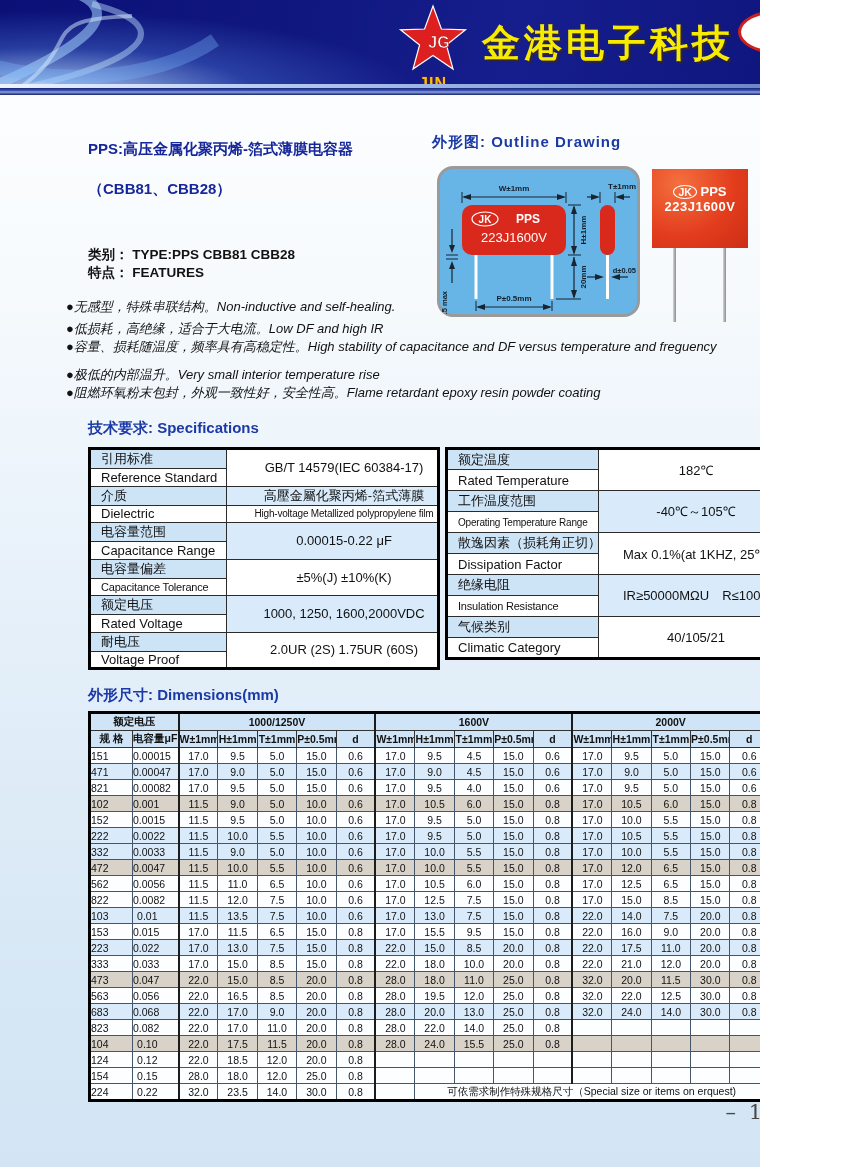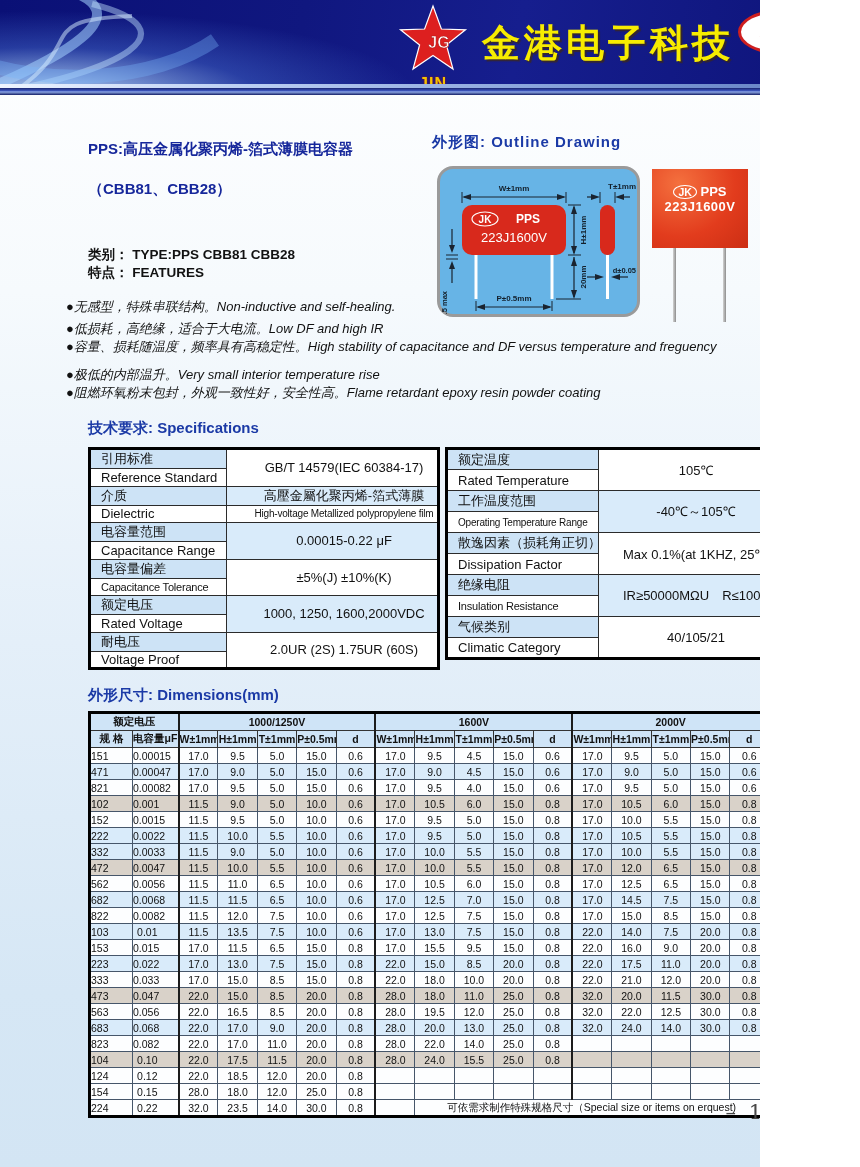--- a/index.html
+++ b/index.html
@@ -253,21 +253,21 @@
       </tbody>
   </table>
   <table class="spec" id="spec-right">
     <colgroup>
         <col style="width:152px">
         <col>
       </colgroup>
     <tbody id="spec-right-body">
         <tr>
           <td class="lbl cn">额定温度</td>
-          <td class="val" rowspan="2">105℃</td>
+          <td class="val" rowspan="2">182℃</td>
         </tr>
         <tr>
           <td class="lbl en">Rated Temperature</td>
         </tr>
         <tr>
           <td class="lbl cn">工作温度范围</td>
           <td class="val tb" rowspan="2">-40℃～105℃</td>
         </tr>
         <tr>
           <td class="lbl en xs">Operating Temperature Range</td>
@@ -509,39 +509,20 @@
           <td>10.5</td>
           <td>6.0</td>
           <td>15.0</td>
           <td>0.8</td>
           <td class="gs">17.0</td>
           <td>12.5</td>
           <td>6.5</td>
           <td>15.0</td>
           <td>0.8</td>
         </tr>
-        <tr class="tb">
-          <td class="c0">682</td>
-          <td class="c1">0.0068</td>
-          <td class="gs">11.5</td>
-          <td>11.5</td>
-          <td>6.5</td>
-          <td>10.0</td>
-          <td>0.6</td>
-          <td class="gs">17.0</td>
-          <td>12.5</td>
-          <td>7.0</td>
-          <td>15.0</td>
-          <td>0.8</td>
-          <td class="gs">17.0</td>
-          <td>14.5</td>
-          <td>7.5</td>
-          <td>15.0</td>
-          <td>0.8</td>
-        </tr>
         <tr class="tw">
           <td class="c0">822</td>
           <td class="c1">0.0082</td>
           <td class="gs">11.5</td>
           <td>12.0</td>
           <td>7.5</td>
           <td>10.0</td>
           <td>0.6</td>
           <td class="gs">17.0</td>
           <td>12.5</td>

